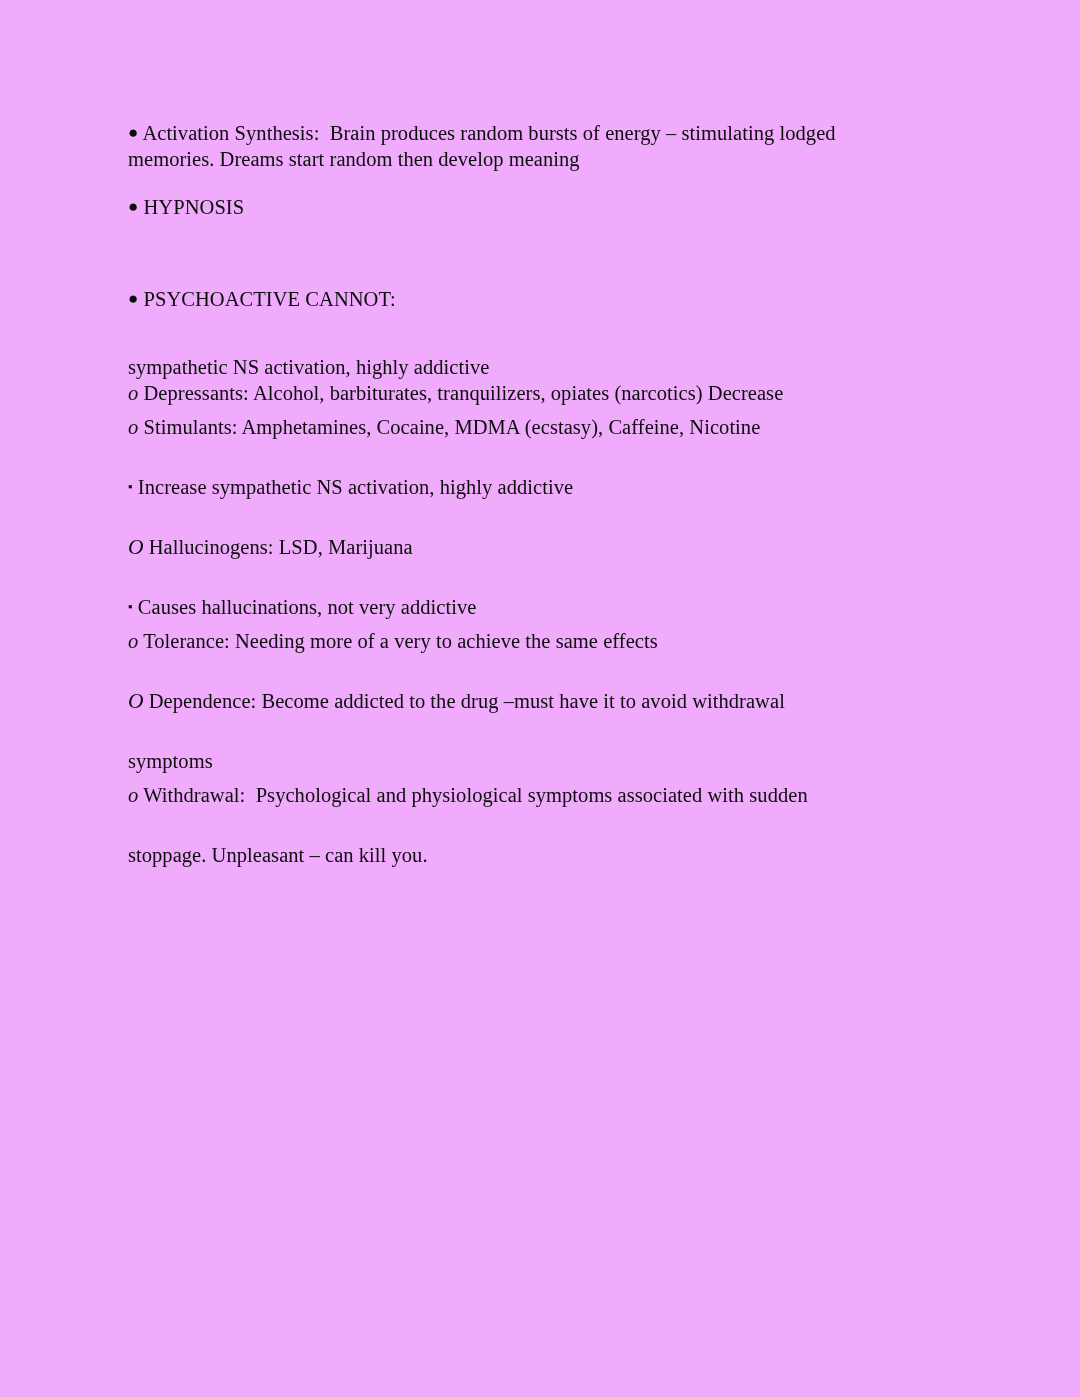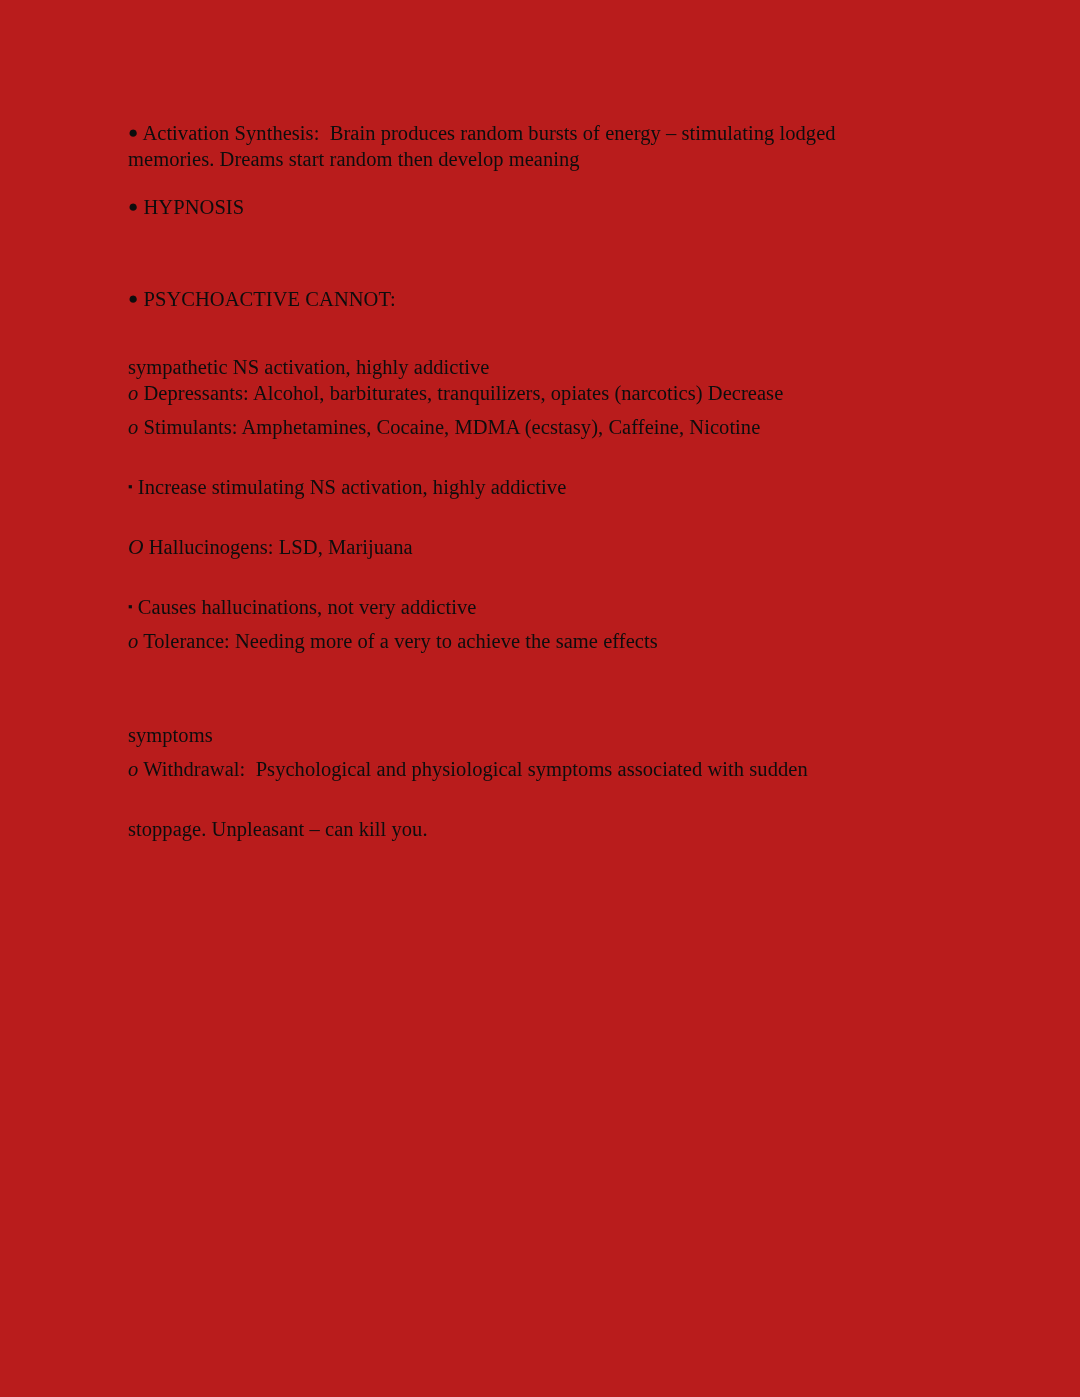--- a/index.html
+++ b/index.html
@@ -10,21 +10,21 @@
   body {
     width: 1080px;
     height: 1397px;
     font-family: "Liberation Serif", "DejaVu Serif", serif;
     color: #0d0d0d;
   }
   .page {
     position: relative;
     width: 1080px;
     height: 1397px;
-    background: #b91c1c;
+    background: #f0abfc;
     box-sizing: border-box;
     padding: 120px 128px 0 128px;
   }
   .content {
     width: 800px;
   }
   .block {
     margin: 0;
   }
   .line {
@@ -84,35 +84,38 @@
       <div class="block">
         <p class="line"><span class="txt">sympathetic NS activation, highly addictive</span></p>
         <p class="line"><span class="marker marker-ital">o</span> <span class="txt">Depressants: Alcohol, barbiturates, tranquilizers, opiates (narcotics) Decrease</span></p>
       </div>
       <div class="gap-xs"></div>
       <div class="block">
         <p class="line"><span class="marker marker-ital">o</span> <span class="txt">Stimulants: Amphetamines, Cocaine, MDMA (ecstasy), Caffeine, Nicotine</span></p>
       </div>
       <div class="gap-m"></div>
       <div class="block">
-        <p class="line"><span class="marker marker-sq">▪</span> <span class="txt">Increase stimulating NS activation, highly addictive</span></p>
+        <p class="line"><span class="marker marker-sq">▪</span> <span class="txt">Increase sympathetic NS activation, highly addictive</span></p>
       </div>
       <div class="gap-m"></div>
       <div class="block">
         <p class="line"><span class="marker marker-ital-caps">O</span> <span class="txt">Hallucinogens: LSD, Marijuana</span></p>
       </div>
       <div class="gap-m"></div>
       <div class="block">
         <p class="line"><span class="marker marker-sq">▪</span> <span class="txt">Causes hallucinations, not very addictive</span></p>
       </div>
       <div class="gap-xs"></div>
       <div class="block">
         <p class="line"><span class="marker marker-ital">o</span> <span class="txt">Tolerance: Needing more of a very to achieve the same effects</span></p>
       </div>
       <div class="gap-m"></div>
+      <div class="block">
+        <p class="line"><span class="marker marker-ital-caps">O</span> <span class="txt">Dependence: Become addicted to the drug –must have it to avoid withdrawal</span></p>
+      </div>
       <div class="gap-m"></div>
       <div class="block">
         <p class="line"><span class="txt">symptoms</span></p>
       </div>
       <div class="gap-xs"></div>
       <div class="block">
         <p class="line"><span class="marker marker-ital">o</span> <span class="txt">Withdrawal:  Psychological and physiological symptoms associated with sudden</span></p>
       </div>
       <div class="gap-m"></div>
       <div class="block">

